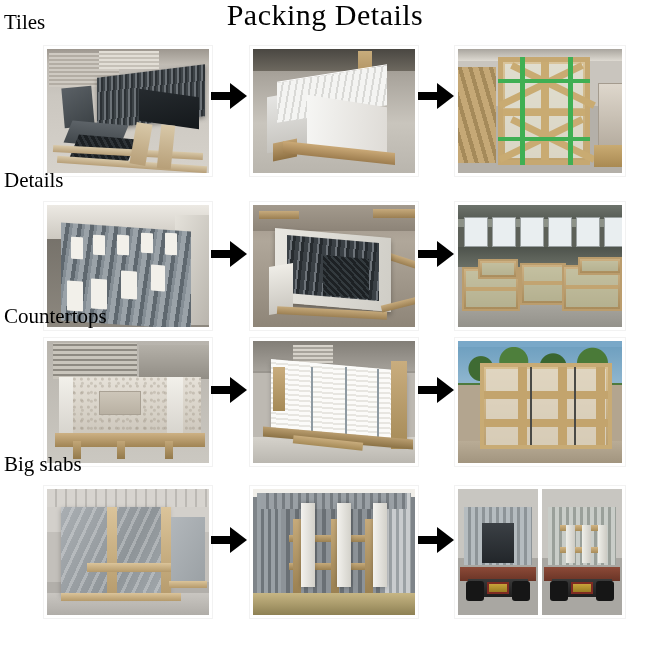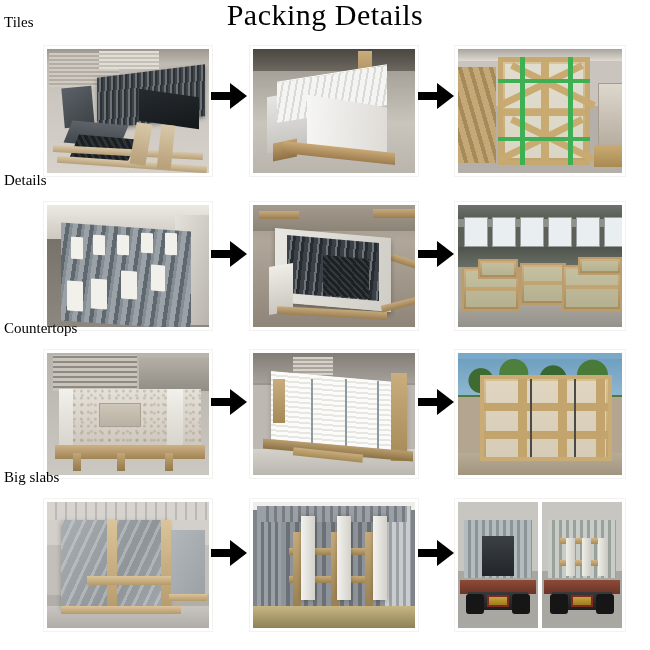--- a/index.html
+++ b/index.html
@@ -36,28 +36,28 @@
     font-family: "Liberation Serif", "DejaVu Serif", serif;
   }
 
   .row {
     position: absolute;
     left: 0;
     width: 650px;
   }
   .row-1 { top: 14px;  height: 158px; }
   .row-2 { top: 172px; height: 155px; }
-  .row-3 { top: 320px; height: 153px; }
-  .row-4 { top: 469px; height: 160px; }
+  .row-3 { top: 308px; height: 153px; }
+  .row-4 { top: 456px; height: 160px; }
 
   .row-label {
     position: absolute;
     left: 4px;
     top: 0;
-    font-size: 15px;
+    font-size: 21px;
     color: #000000;
     line-height: 17px;
     white-space: nowrap;
     font-family: "Liberation Serif", "DejaVu Serif", serif;
     z-index: 6;
   }
 
   .cells {
     position: absolute;
     left: 0;

